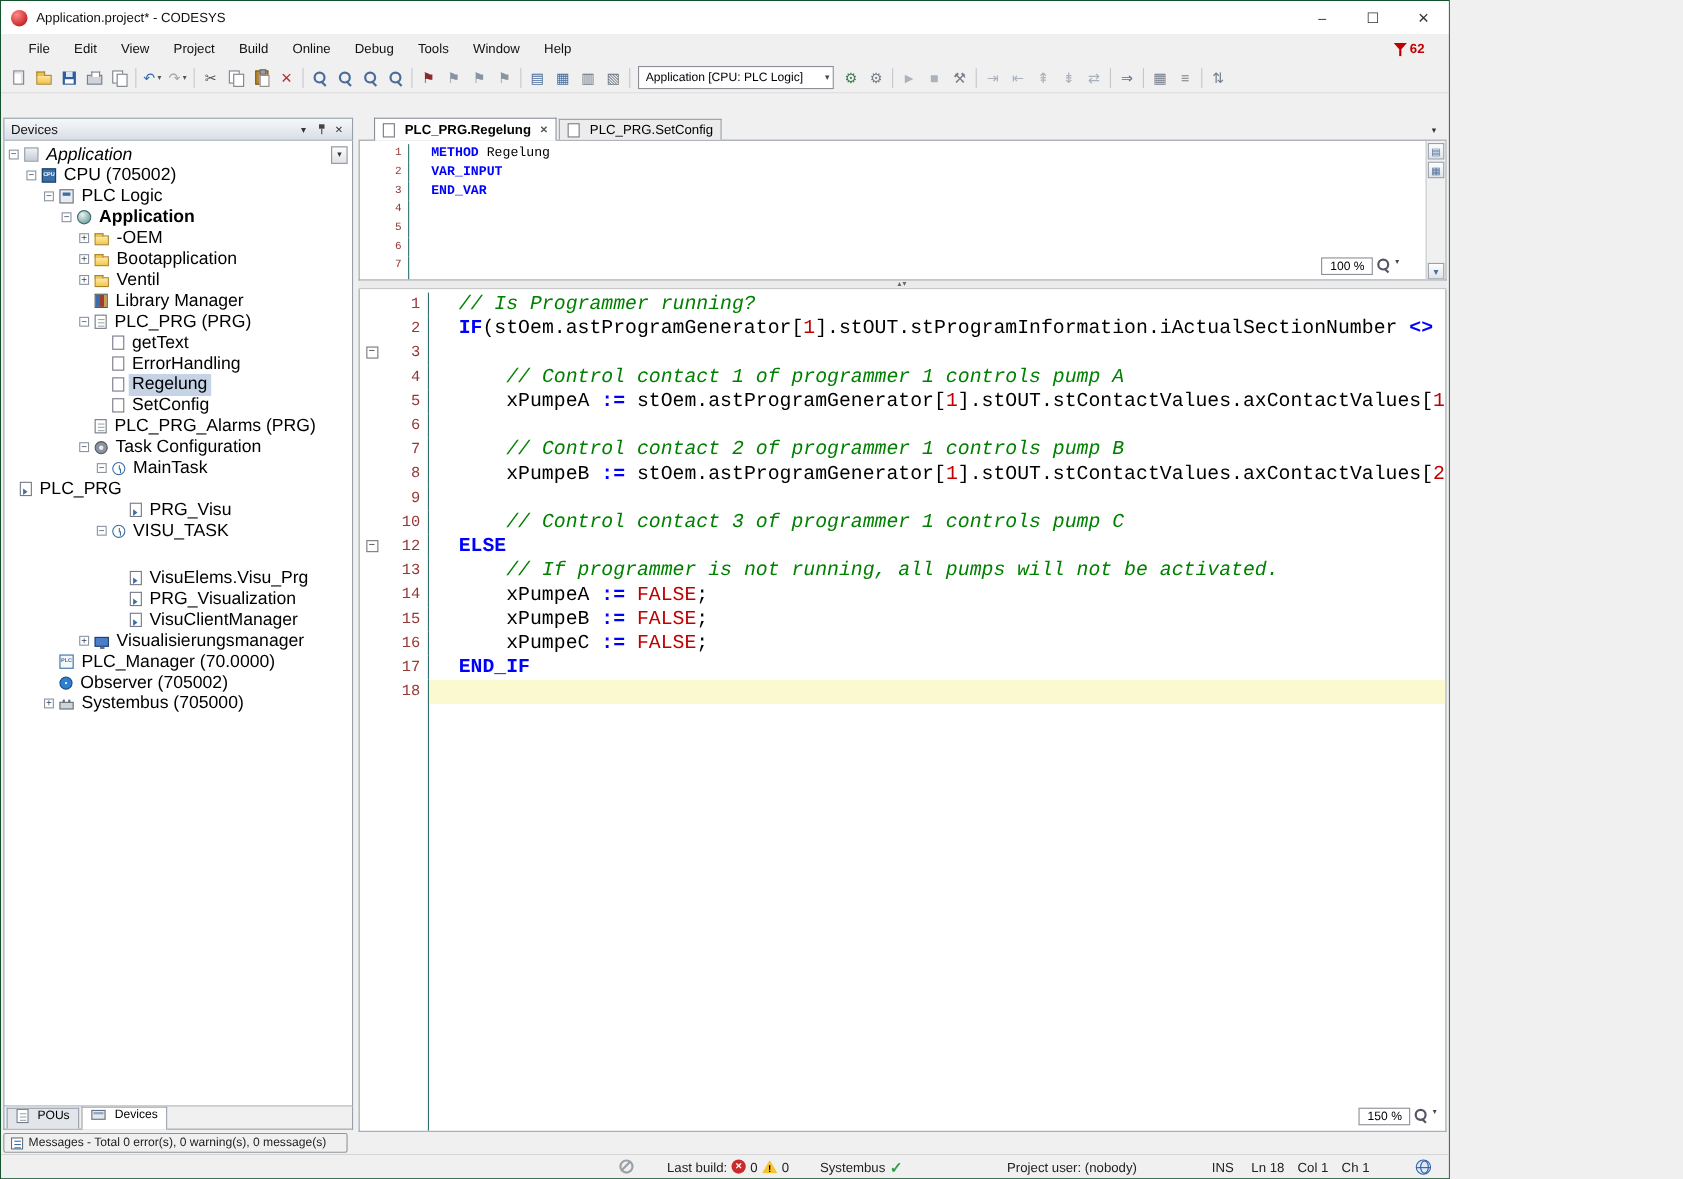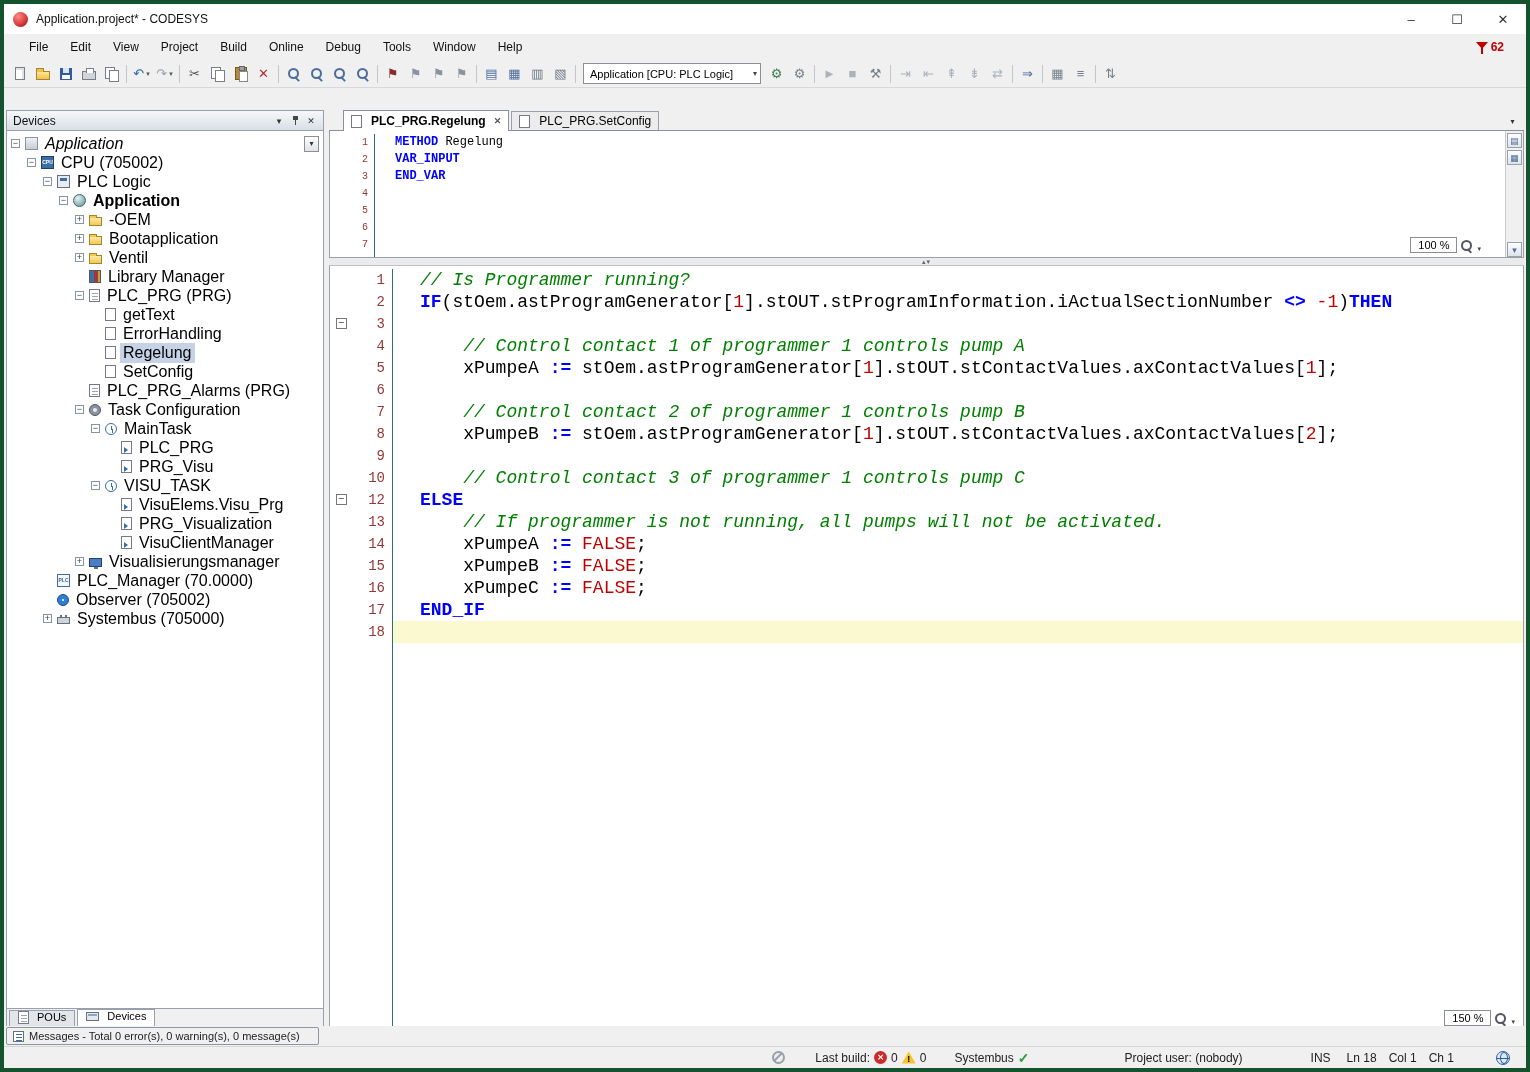--- a/index.html
+++ b/index.html
@@ -1,18 +1,18 @@
 <!DOCTYPE html>
 <html><head>
 <meta charset="utf-8">
 <style>
   *{box-sizing:border-box;margin:0;padding:0}
   html,body{width:1530px;height:1072px;overflow:hidden}
   body{font-family:"Liberation Sans",sans-serif;font-size:12px;background:#f0f0f0;color:#000}
-  .window{width:1530px;height:1072px;display:flex;flex-direction:column;border:4px solid #14532d;background:#f0f0f0}
+  .window{width:1318px;height:1072px;display:flex;flex-direction:column;border:1px solid #14532d;background:#f0f0f0}
 
   
   .titlebar{height:30px;background:#fff;display:flex;align-items:center;flex:none}
   .app-icon{width:15px;height:15px;border-radius:50%;background:radial-gradient(circle at 35% 30%,#ff8a8a,#b40000);margin:0 8px 0 9px;flex:none}
   .title-text{font-size:12px;color:#111}
   .win-controls{margin-left:auto;display:flex;height:100%}
   .winbtn{width:46px;height:100%;display:flex;align-items:center;justify-content:center;font-size:13px;color:#333;cursor:default}
 
   
   .menubar{height:26px;display:flex;align-items:center;background:#f0f0f0;flex:none;padding-left:14px}
@@ -135,21 +135,21 @@
   .body-area .code{padding-left:27px}
   .cl.cur .code{background:#fbf9d0}
   .c-kw{color:#0000ff;font-weight:bold}
   .c-cm{color:#008000;font-style:italic}
   .c-nu{color:#c00000}
   .c-pl{color:#000}
 
   .decl-rail{position:absolute;right:0;top:0;bottom:0;width:18px;background:#f0f0f0;border-left:1px solid #c6cacf;display:flex;flex-direction:column;align-items:center;padding-top:2px;gap:2px}
   .rail-btn{width:15px;height:15px;border:1px solid #9aa0a8;background:linear-gradient(#fdfdfd,#dfe3e8);font-size:9px;display:flex;align-items:center;justify-content:center;color:#4a6c9b}
   .rail-spacer{flex:1}
-  .zoom-box{position:absolute;display:flex;align-items:flex-end;gap:3px}
+  .zoom-box{position:absolute;display:flex;align-items:flex-start;gap:3px}
   .decl-area .zoom-box{right:42px;bottom:4px}
   .body-area .zoom-box{right:8px;bottom:5px}
   .zoom-value{border:1px solid #8a8f96;background:#fff;font-size:11px;padding:1px 7px}
   .zoom-mag{width:14px;height:14px;position:relative}
   .zoom-mag::before{content:"";position:absolute;top:1px;left:1px;width:7px;height:7px;border:2px solid #556;border-radius:50%}
   .zoom-mag::after{content:"";position:absolute;bottom:1px;right:2px;width:5px;height:2px;background:#556;transform:rotate(45deg)}
   .zoom-dd{font-size:7px;color:#444}
 
   
   .messages-row{height:20px;background:#f0f0f0;position:relative;flex:none}
@@ -423,36 +423,36 @@
           <div class="tree-row" style="padding-left: 68px;">
             <span class="expander">−</span>
             <span class="ti ti-task-config"></span>
             <span class="tree-label">Task Configuration</span>
           </div>
           <div class="tree-row" style="padding-left: 84px;">
             <span class="expander">−</span>
             <span class="ti ti-task"></span>
             <span class="tree-label">MainTask</span>
           </div>
-          <div class="tree-row" style="padding-left: 100px;">
+          <div class="tree-row" style="">
             <span class="expander none"></span>
             <span class="ti ti-pou-ref"></span>
             <span class="tree-label">PLC_PRG</span>
           </div>
           <div class="tree-row" style="padding-left: 100px;">
             <span class="expander none"></span>
             <span class="ti ti-pou-ref"></span>
             <span class="tree-label">PRG_Visu</span>
           </div>
           <div class="tree-row" style="padding-left: 84px;">
             <span class="expander">−</span>
             <span class="ti ti-task"></span>
             <span class="tree-label">VISU_TASK</span>
           </div>
-          <div class="tree-row" style="padding-left: 100px;">
+          <div class="tree-row" style="padding-left: 100px; margin-top: 24px;">
             <span class="expander none"></span>
             <span class="ti ti-pou-ref"></span>
             <span class="tree-label">VisuElems.Visu_Prg</span>
           </div>
           <div class="tree-row" style="padding-left: 100px;">
             <span class="expander none"></span>
             <span class="ti ti-pou-ref"></span>
             <span class="tree-label">PRG_Visualization</span>
           </div>
           <div class="tree-row" style="padding-left: 100px;">

